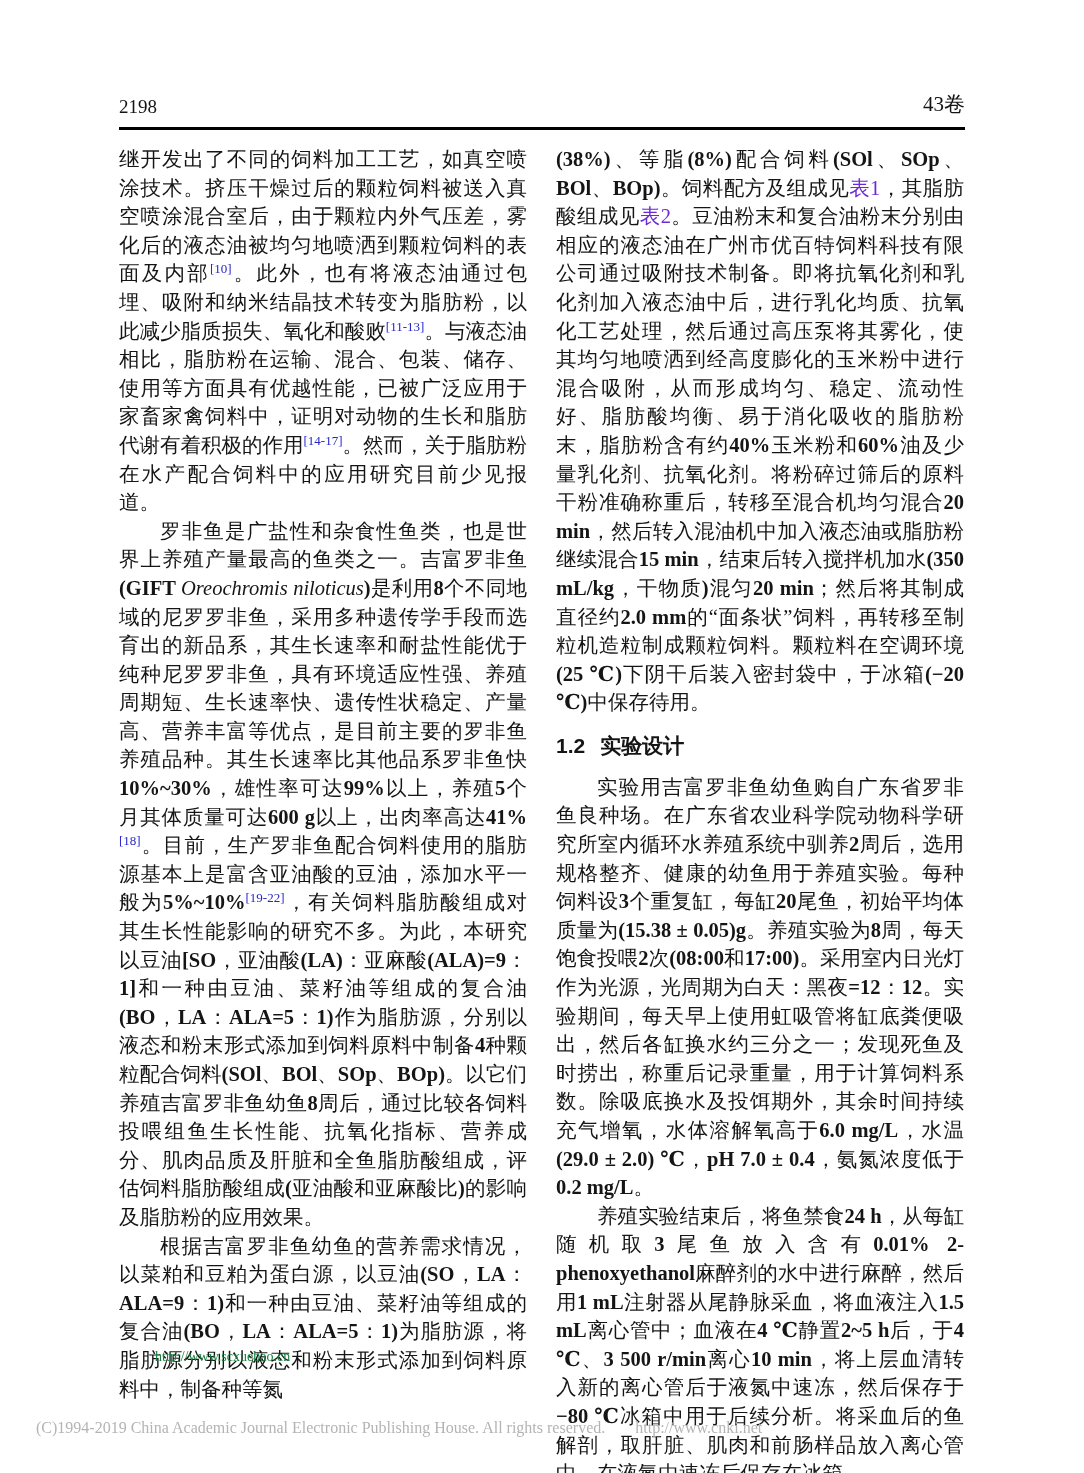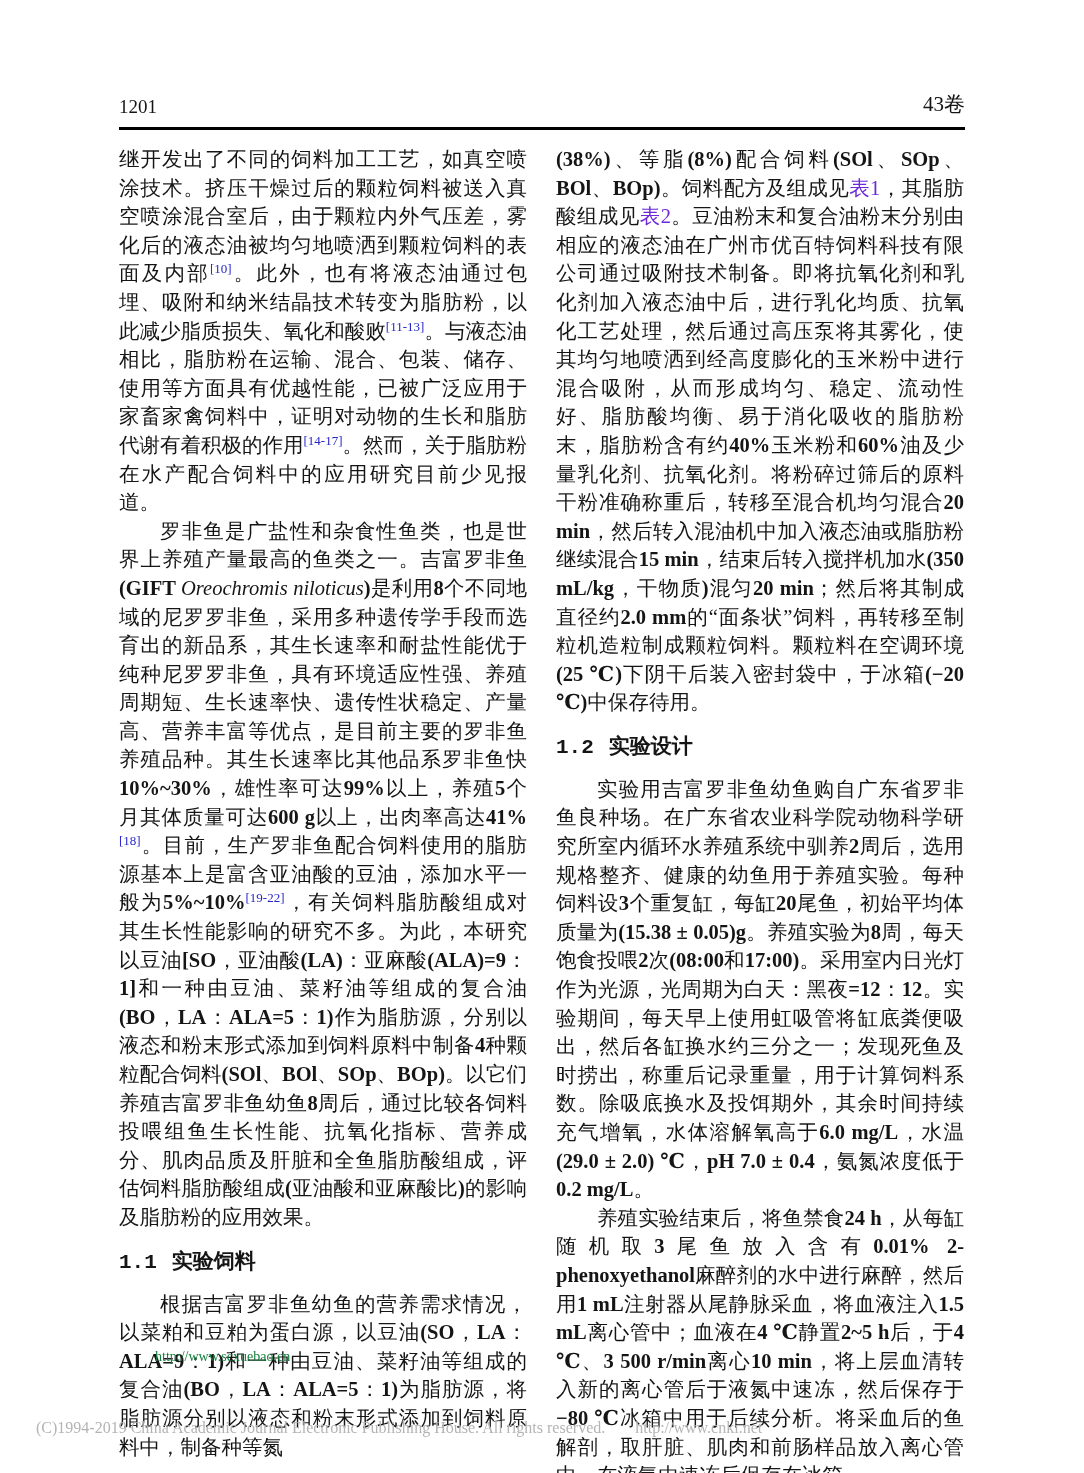--- a/index.html
+++ b/index.html
@@ -19,41 +19,40 @@
   .indent{text-indent:2em;}
   .lat{font-family:"Liberation Serif","DejaVu Serif",serif;font-weight:bold;}
   .sup{color:#2525cc;font-family:"Liberation Serif","DejaVu Serif",serif;font-weight:normal;
     font-size:13px;position:relative;top:-7px;line-height:0;}
   .tlink{color:#6d28d9;cursor:pointer;}
   .i{font-style:italic;}
   .h1{font-size:26px;line-height:32px;margin:24px 0 20px;text-align:left;text-indent:0;}
   .h1 .h-num{margin-right:24px;}
   .h2{font-size:21px;line-height:27px;margin:15px 0 14px;font-weight:bold;
     font-family:"Liberation Sans","DejaVu Sans",sans-serif;text-align:left;text-indent:0;}
-  .h2 .h-num{font-family:Liberation Mono, monospace;margin-right:15px;}
+  .h2 .h-num{font-family:Liberation Sans, sans-serif;margin-right:15px;}
   .footer-link{position:absolute;left:155px;top:1349px;font-size:14px;color:#15803d;
     font-family:"Liberation Serif","DejaVu Serif",serif;text-decoration:none;}
   .footer-copy{position:absolute;left:36px;top:1419px;width:1010px;font-size:16px;
     color:#b4b4b4;font-family:"Liberation Serif","DejaVu Serif",serif;white-space:nowrap;}
   .footer-copy .cnki{margin-left:26px;color:#b4b4b4;text-decoration:none;}
 </style>
 </head>
 <body>
 
 <div class="page">
   <div class="content">
     <div class="pg-header">
-      <span class="pg-num">1201</span>
+      <span class="pg-num">2198</span>
       <span class="volume">43卷</span>
     </div>
     <div class="cols">
       <div class="col">
           <div class="para">继开发出了不同的饲料加工工艺，如真空喷涂技术。挤压干燥过后的颗粒饲料被送入真空喷涂混合室后，由于颗粒内外气压差，雾化后的液态油被均匀地喷洒到颗粒饲料的表面及内部<span class="sup">[10]</span>。此外，也有将液态油通过包埋、吸附和纳米结晶技术转变为脂肪粉，以此减少脂质损失、氧化和酸败<span class="sup">[11-13]</span>。与液态油相比，脂肪粉在运输、混合、包装、储存、使用等方面具有优越性能，已被广泛应用于家畜家禽饲料中，证明对动物的生长和脂肪代谢有着积极的作用<span class="sup">[14-17]</span>。然而，关于脂肪粉在水产配合饲料中的应用研究目前少见报道。</div>
           <div class="para indent">罗非鱼是广盐性和杂食性鱼类，也是世界上养殖产量最高的鱼类之一。吉富罗非鱼<span class="lat">(GIFT </span><span class="i">Oreochromis niloticus</span><span class="lat">)</span>是利用<span class="lat">8</span>个不同地域的尼罗罗非鱼，采用多种遗传学手段而选育出的新品系，其生长速率和耐盐性能优于纯种尼罗罗非鱼，具有环境适应性强、养殖周期短、生长速率快、遗传性状稳定、产量高、营养丰富等优点，是目前主要的罗非鱼养殖品种。其生长速率比其他品系罗非鱼快<span class="lat">10%~30%</span>，雄性率可达<span class="lat">99%</span>以上，养殖<span class="lat">5</span>个月其体质量可达<span class="lat">600 g</span>以上，出肉率高达<span class="lat">41%</span><span class="sup">[18]</span>。目前，生产罗非鱼配合饲料使用的脂肪源基本上是富含亚油酸的豆油，添加水平一般为<span class="lat">5%~10%</span><span class="sup">[19-22]</span>，有关饲料脂肪酸组成对其生长性能影响的研究不多。为此，本研究以豆油<span class="lat">[SO</span>，亚油酸<span class="lat">(LA)</span>：亚麻酸<span class="lat">(ALA)=9</span>：<span class="lat">1]</span>和一种由豆油、菜籽油等组成的复合油<span class="lat">(BO</span>，<span class="lat">LA</span>：<span class="lat">ALA=5</span>：<span class="lat">1)</span>作为脂肪源，分别以液态和粉末形式添加到饲料原料中制备<span class="lat">4</span>种颗粒配合饲料<span class="lat">(SOl</span>、<span class="lat">BOl</span>、<span class="lat">SOp</span>、<span class="lat">BOp)</span>。以它们养殖吉富罗非鱼幼鱼<span class="lat">8</span>周后，通过比较各饲料投喂组鱼生长性能、抗氧化指标、营养成分、肌肉品质及肝脏和全鱼脂肪酸组成，评估饲料脂肪酸组成<span class="lat">(</span>亚油酸和亚麻酸比<span class="lat">)</span>的影响及脂肪粉的应用效果。</div>
-          <div class="h2"><span class="h-num">1.1</span><span class="h-title">实验饲料</span></div>
           <div class="para indent">根据吉富罗非鱼幼鱼的营养需求情况，以菜粕和豆粕为蛋白源，以豆油<span class="lat">(SO</span>，<span class="lat">LA</span>：<span class="lat">ALA=9</span>：<span class="lat">1)</span>和一种由豆油、菜籽油等组成的复合油<span class="lat">(BO</span>，<span class="lat">LA</span>：<span class="lat">ALA=5</span>：<span class="lat">1)</span>为脂肪源，将脂肪源分别以液态和粉末形式添加到饲料原料中，制备种等氮</div>
         </div>
       <div class="col">
           <div class="para"><span class="lat">(38%)</span>、等脂<span class="lat">(8%)</span>配合饲料<span class="lat">(SOl</span>、<span class="lat">SOp</span>、<span class="lat">BOl</span>、<span class="lat">BOp)</span>。饲料配方及组成见<span class="tlink">表1</span>，其脂肪酸组成见<span class="tlink">表2</span>。豆油粉末和复合油粉末分别由相应的液态油在广州市优百特饲料科技有限公司通过吸附技术制备。即将抗氧化剂和乳化剂加入液态油中后，进行乳化均质、抗氧化工艺处理，然后通过高压泵将其雾化，使其均匀地喷洒到经高度膨化的玉米粉中进行混合吸附，从而形成均匀、稳定、流动性好、脂肪酸均衡、易于消化吸收的脂肪粉末，脂肪粉含有约<span class="lat">40%</span>玉米粉和<span class="lat">60%</span>油及少量乳化剂、抗氧化剂。将粉碎过筛后的原料干粉准确称重后，转移至混合机均匀混合<span class="lat">20 min</span>，然后转入混油机中加入液态油或脂肪粉继续混合<span class="lat">15 min</span>，结束后转入搅拌机加水<span class="lat">(350 mL/kg</span>，干物质<span class="lat">)</span>混匀<span class="lat">20 min</span>；然后将其制成直径约<span class="lat">2.0 mm</span>的“面条状”饲料，再转移至制粒机造粒制成颗粒饲料。颗粒料在空调环境<span class="lat">(25 ℃)</span>下阴干后装入密封袋中，于冰箱<span class="lat">(−20 ℃)</span>中保存待用。</div>
           <div class="h2"><span class="h-num">1.2</span><span class="h-title">实验设计</span></div>
           <div class="para indent">实验用吉富罗非鱼幼鱼购自广东省罗非鱼良种场。在广东省农业科学院动物科学研究所室内循环水养殖系统中驯养<span class="lat">2</span>周后，选用规格整齐、健康的幼鱼用于养殖实验。每种饲料设<span class="lat">3</span>个重复缸，每缸<span class="lat">20</span>尾鱼，初始平均体质量为<span class="lat">(15.38 ± 0.05)g</span>。养殖实验为<span class="lat">8</span>周，每天饱食投喂<span class="lat">2</span>次<span class="lat">(08:00</span>和<span class="lat">17:00)</span>。采用室内日光灯作为光源，光周期为白天：黑夜<span class="lat">=12</span>：<span class="lat">12</span>。实验期间，每天早上使用虹吸管将缸底粪便吸出，然后各缸换水约三分之一；发现死鱼及时捞出，称重后记录重量，用于计算饲料系数。除吸底换水及投饵期外，其余时间持续充气增氧，水体溶解氧高于<span class="lat">6.0 mg/L</span>，水温<span class="lat">(29.0 ± 2.0) ℃</span>，<span class="lat">pH 7.0 ± 0.4</span>，氨氮浓度低于<span class="lat">0.2 mg/L</span>。</div>
           <div class="para indent">养殖实验结束后，将鱼禁食<span class="lat">24 h</span>，从每缸随机取<span class="lat">3</span>尾鱼放入含有<span class="lat">0.01% 2-phenoxyethanol</span>麻醉剂的水中进行麻醉，然后用<span class="lat">1 mL</span>注射器从尾静脉采血，将血液注入<span class="lat">1.5 mL</span>离心管中；血液在<span class="lat">4 ℃</span>静置<span class="lat">2~5 h</span>后，于<span class="lat">4 ℃</span>、<span class="lat">3 500 r/min</span>离心<span class="lat">10 min</span>，将上层血清转入新的离心管后于液氮中速冻，然后保存于<span class="lat">−80 ℃</span>冰箱中用于后续分析。将采血后的鱼解剖，取肝脏、肌肉和前肠样品放入离心管中，在液氮中速冻后保存在冰箱</div>
         </div>
     </div>
   </div>

